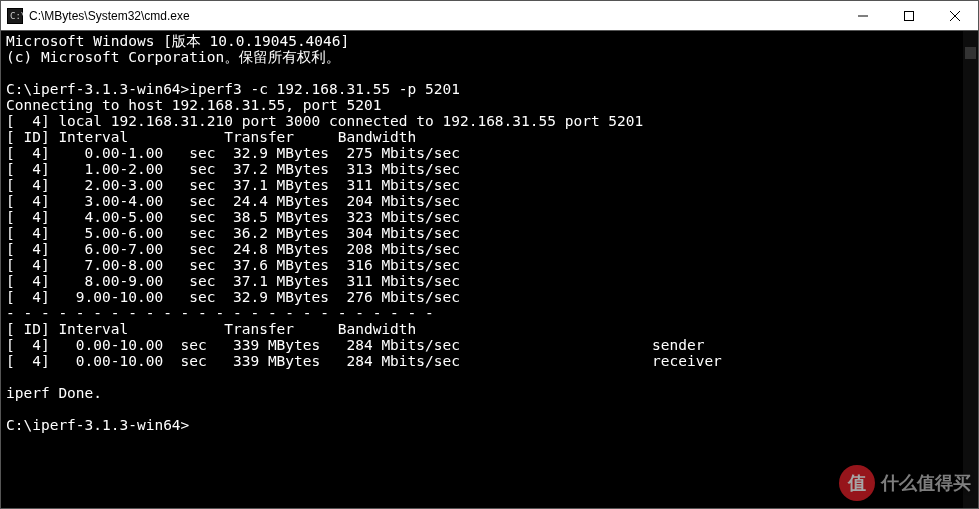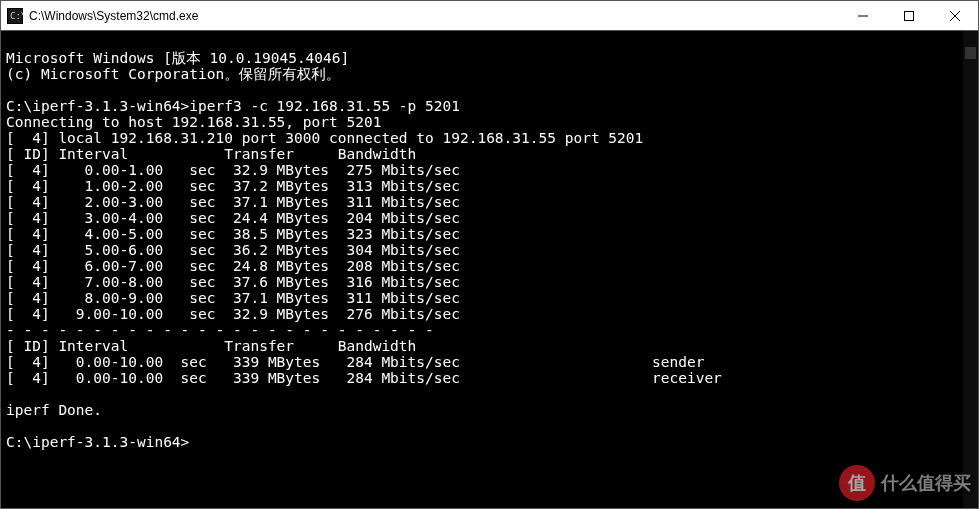--- a/index.html
+++ b/index.html
@@ -4,40 +4,40 @@
 <style>
   * { margin: 0; padding: 0; box-sizing: border-box; }
   body { font-family: "Segoe UI", Tahoma, sans-serif; background: #fff; width: 979px; height: 509px; overflow: hidden; }
   .window { width: 979px; height: 509px; border: 1px solid #555; background: #fff; display: flex; flex-direction: column; }
   .titlebar { height: 30px; background: #fff; display: flex; align-items: center; border-bottom: 1px solid #555; }
   .titlebar-icon { width: 16px; height: 16px; margin: 0 6px; }
   .titlebar-title { flex: 1; font-size: 12px; color: #000; }
   .titlebar-buttons { display: flex; }
   .titlebar-btn { width: 46px; height: 29px; display: flex; align-items: center; justify-content: center; color: #000; }
   .titlebar-btn svg { width: 10px; height: 10px; }
-  .terminal { flex: 1; background: #000; color: #fff; font-family: "NSimSun", "SimSun", "Consolas", monospace; font-size: 14.5px; line-height: 16px; padding: 19px 5px; white-space: pre; overflow: hidden; }
+  .terminal { flex: 1; background: #000; color: #fff; font-family: "NSimSun", "SimSun", "Consolas", monospace; font-size: 14.5px; line-height: 16px; padding: 2px 5px; white-space: pre; overflow: hidden; }
   .watermark { position: absolute; right: 8px; bottom: 8px; display: flex; align-items: center; opacity: 0.65; }
   .watermark-badge { width: 36px; height: 36px; border-radius: 50%; background: #e6212a; color: #fff; display: flex; align-items: center; justify-content: center; font-size: 18px; font-weight: bold; margin-right: 6px; font-family: sans-serif; }
   .watermark-text { color: #c0c0c0; font-size: 18px; font-weight: bold; font-family: sans-serif; text-shadow: 0 0 4px #000; text-align: center; }
   .scrollbar { position: absolute; right: 1px; top: 31px; width: 15px; bottom: 1px; background: #0d0d0d; }
   .scrollbar-thumb { position: absolute; left: 2px; right: 2px; top: 16px; height: 12px; background: #333; }
 </style>
 </head>
 <body>
 
 <div class="window">
   <div class="titlebar">
     <span class="titlebar-icon">
       <svg viewBox="0 0 16 16">
           <rect x="0" y="0" width="16" height="16" fill="#000"></rect>
           <rect x="1" y="1" width="14" height="14" fill="#1a1a1a"></rect>
           <text x="3" y="11" font-size="9" fill="#ccc" font-family="monospace">C:\</text>
         </svg>
     </span>
-    <span class="titlebar-title">C:\Windows\System32\cmd.exe</span>
+    <span class="titlebar-title">C:\MBytes\System32\cmd.exe</span>
     <div class="titlebar-buttons">
       <div class="titlebar-btn">
           <svg viewBox="0 0 10 10">
             <line x1="0" y1="5" x2="10" y2="5" stroke="#000" stroke-width="1"></line>
           </svg>
         </div>
       <div class="titlebar-btn">
           <svg viewBox="0 0 10 10">
             <rect x="0.5" y="0.5" width="9" height="9" fill="none" stroke="#000" stroke-width="1"></rect>
           </svg>

